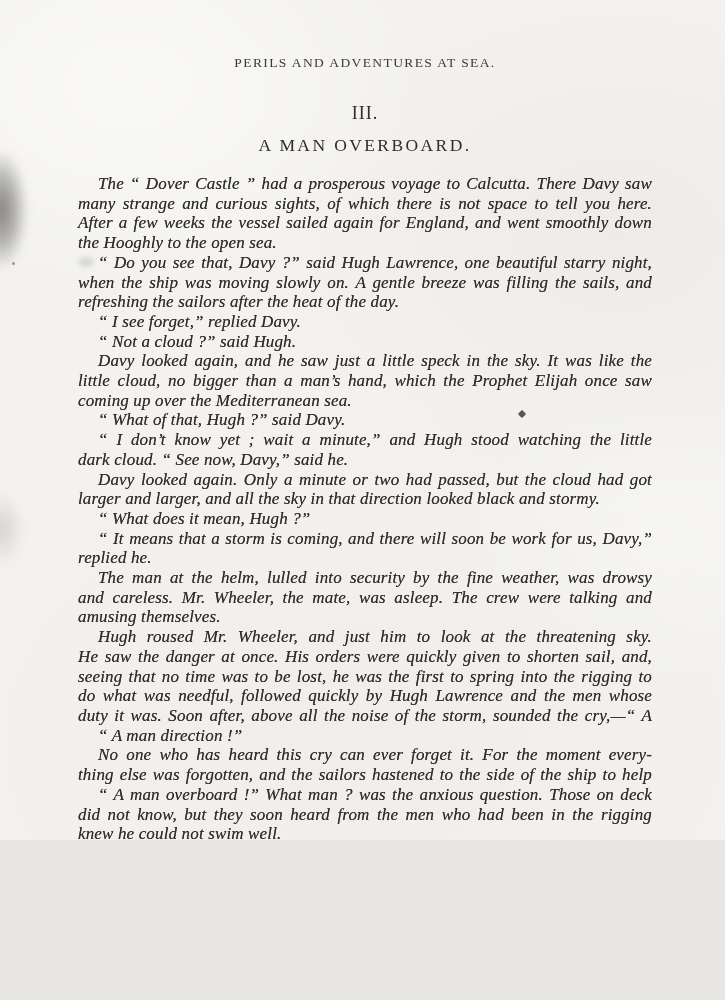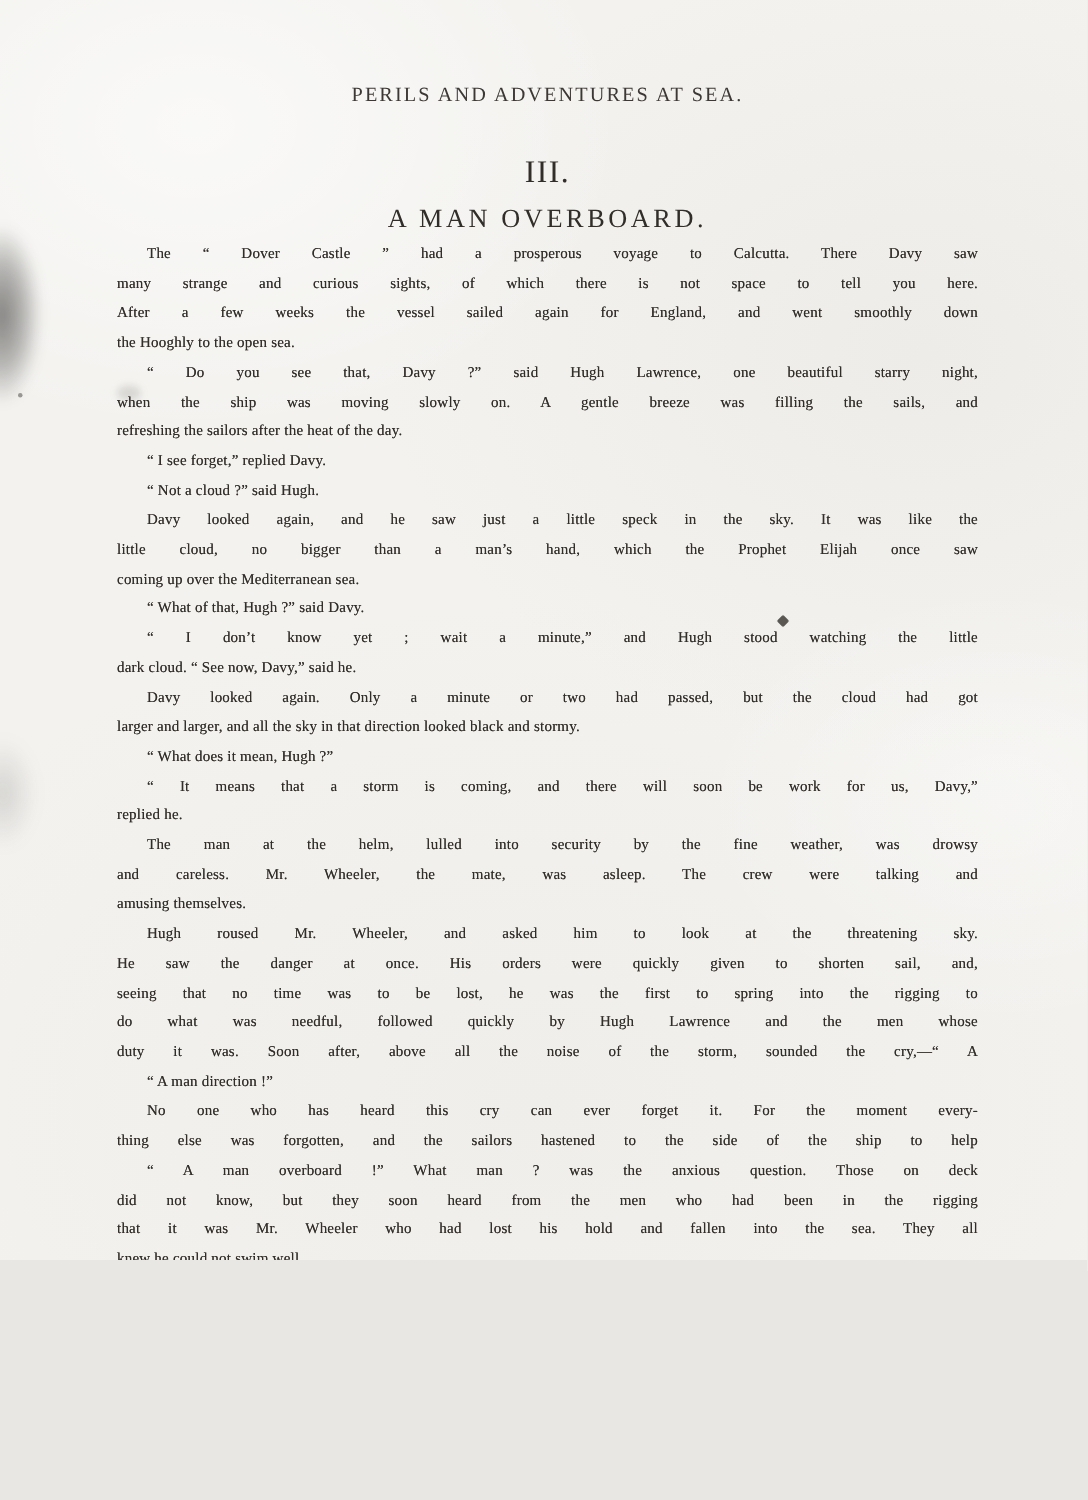--- a/index.html
+++ b/index.html
@@ -64,31 +64,32 @@
     position:absolute; left:78px; width:574px;
     text-align:center; line-height:1;
   }
   .running-header{
     top:56px;
     font-size:13.5px; letter-spacing:1.4px;
     color:var(--ink-light);
   }
   .chapter-number{
     top:104px;
-    font-size:21px; letter-spacing:1px;text-align:center;
+    font-size:18px; letter-spacing:1px;text-align:center;
   }
   .chapter-title{
     top:137px;
     font-size:17.5px; letter-spacing:2.4px;
   }
   .body-text{
-    position:absolute; left:78px; top:160px; width:574px;
-    font-size:10px; line-height:19.7px;
+    position:absolute; left:78px; top:174px; width:574px;
+    font-size:17px; line-height:19.7px;
     letter-spacing:0.15px;
     text-shadow:0 0 0.3px rgba(49,45,41,0.75);
+    font-style:italic;
   }
   .para{margin:0;}
   .line{
     text-align:justify;
     text-align-last:justify;
     text-justify:inter-word;
     white-space:normal;
   }
   .line.first{padding-left:20px;}
   .line.last{text-align-last:left;}
@@ -156,35 +157,34 @@
       <div class="para">
         <div class="line first">“ It means that a storm is coming, and there will soon be work for us, Davy,”</div>
         <div class="line last">replied he.</div>
       </div>
       <div class="para">
         <div class="line first">The man at the helm, lulled into security by the fine weather, was drowsy</div>
         <div class="line">and careless.  Mr. Wheeler, the mate, was asleep.  The crew were talking and</div>
         <div class="line last">amusing themselves.</div>
       </div>
       <div class="para">
-        <div class="line first">Hugh roused Mr. Wheeler, and asked him to look at the threatening sky.</div>
+        <div class="line first">Hugh roused Mr. Wheeler, and just him to look at the threatening sky.</div>
         <div class="line">He saw the danger at once.  His orders were quickly given to shorten sail, and,</div>
         <div class="line">seeing that no time was to be lost, he was the first to spring into the rigging to</div>
         <div class="line">do what was needful, followed quickly by Hugh Lawrence and the men whose</div>
         <div class="line">duty it was.  Soon after, above all the noise of the storm, sounded the cry,—“ A</div>
       </div>
       <div class="para">
         <div class="line first last">“ A man direction !”</div>
       </div>
       <div class="para">
         <div class="line first">No one who has heard this cry can ever forget it.  For the moment every-</div>
         <div class="line">thing else was forgotten, and the  sailors hastened to the side of the ship to help</div>
       </div>
       <div class="para">
         <div class="line first">“ A man overboard !”   What man ? was the anxious question.   Those on deck</div>
         <div class="line">did not know, but they soon heard from the men who had been in the rigging</div>
-        <div class="line">that it was Mr. Wheeler who had lost his hold and fallen into the sea.  They all</div>
         <div class="line last">knew he could not swim well.</div>
       </div>
     </div>
 
   <div class="page-number">11</div>
 </div>
 
 </body></html>

